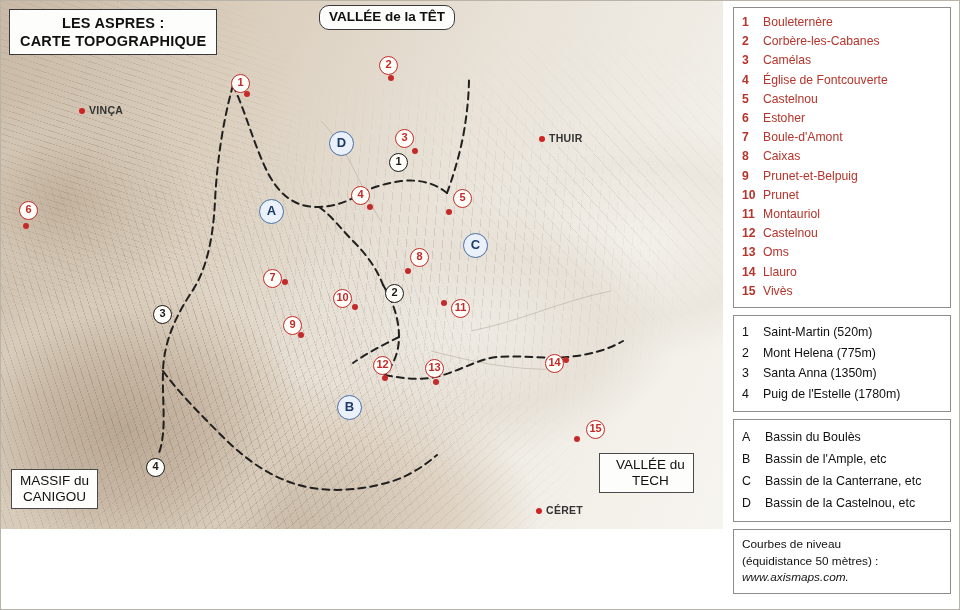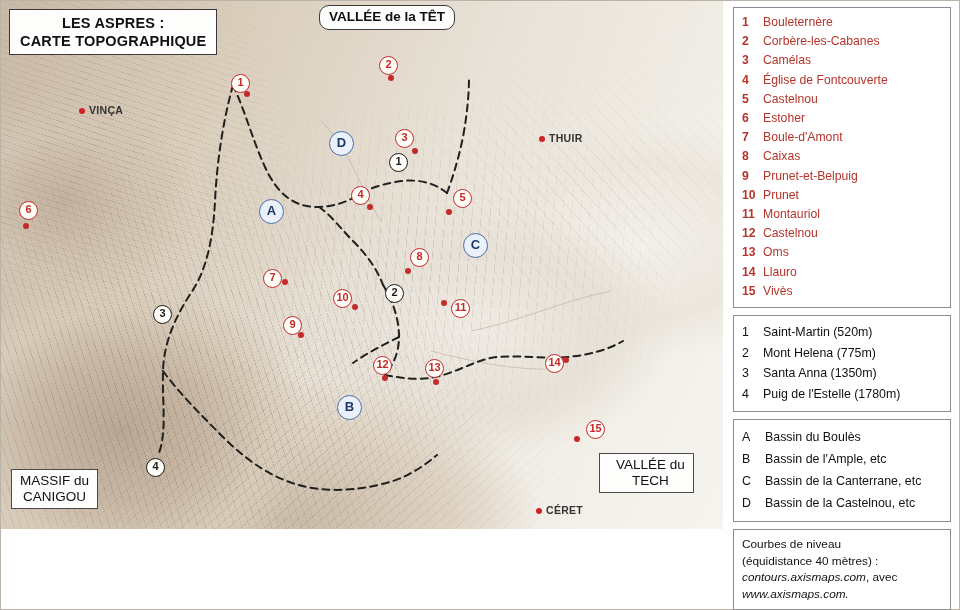--- a/index.html
+++ b/index.html
@@ -408,19 +408,18 @@
           </div>
           <div class="row basin">
             <span class="num">D</span>
             <span class="lbl">Bassin de la Castelnou, etc</span>
           </div>
         </div>
     </div>
 
     <div class="box" id="box-credits">
       <div>Courbes de niveau</div>
-      <div>(équidistance 40 mètres) :</div>
-      <div><span class="it">contours.axismaps.com</span><span>, avec</span></div>
+      <div>(équidistance 50 mètres) :</div>
       <div class="it">www.axismaps.com.</div>
     </div>
 
   </div>
 </div>
 
 </body></html>

